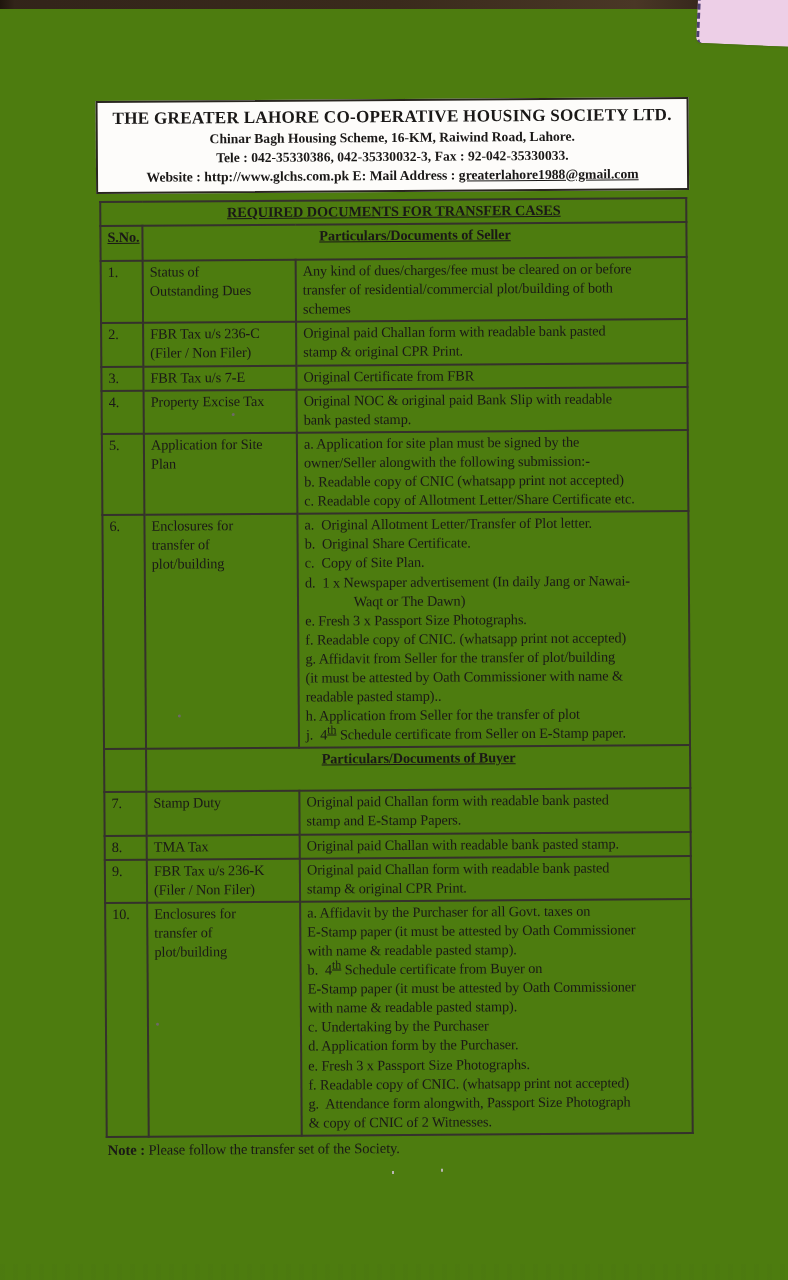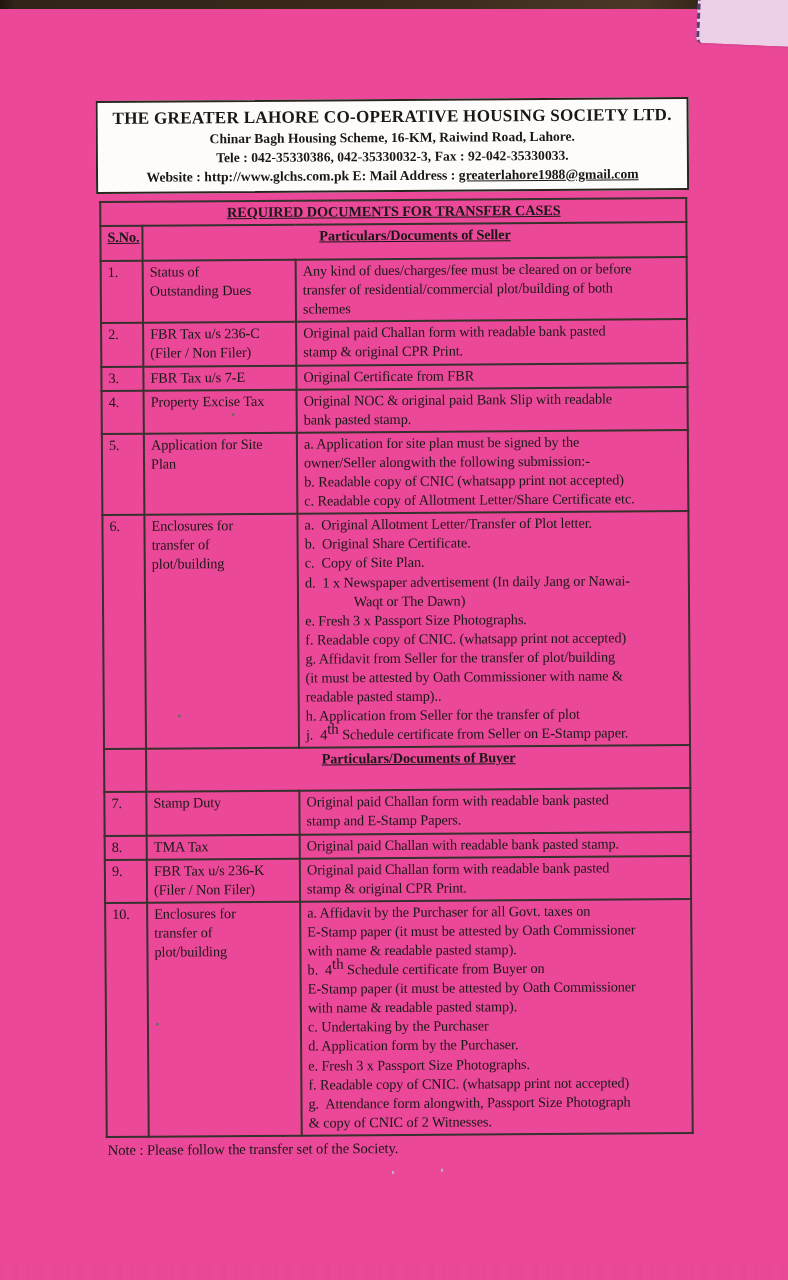--- a/index.html
+++ b/index.html
@@ -2,21 +2,21 @@
 <html><head>
 <meta charset="utf-8">
 <style>
   html,body{margin:0;padding:0;}
   body{
     width:788px;height:1280px;position:relative;overflow:hidden;
     background:#f6f5f2;
     font-family:"Liberation Serif","DejaVu Serif",serif;
     color:#1a1817;
   }
-  .paper{position:absolute;inset:0;background:#ec4899;}
+  .paper{position:absolute;inset:0;background:#4d7c0f;}
   
   .scan-strip{
     position:absolute;top:0;left:0;width:722px;height:9px;
     background:linear-gradient(90deg,#1f150d 0%,#33241731 2%,#33241a 6%,#3a2a1c 55%,#4a3726 88%,rgba(74,55,38,0) 99%);
     background-color:#32241a;
     border-bottom-right-radius:4px;
   }
   
   .pink-tab{
     position:absolute;top:-7px;right:-10px;width:98px;height:52px;
@@ -51,24 +51,24 @@
     font-size:14.3px;line-height:19.1px;
     letter-spacing:-0.1px;
   }
   td.title-cell{text-align:center;font-weight:bold;font-size:18px;letter-spacing:0.2px;padding:2px 4px 3px 4px;line-height:23px;}
   .u{text-decoration:underline;}
   td.section-title-cell{text-align:center;font-weight:bold;font-size:15.4px;height:30px;letter-spacing:0;}
   td.section-title-cell.tall{height:38px;}
   td.header-sno{font-weight:bold;font-size:14.6px;text-decoration:underline;}
   td.sno-cell{font-size:14.4px;}
   td.particulars-cell,td.documents-cell{white-space:pre-wrap;}
-  sup{font-size:15px;line-height:0;vertical-align:super;}
+  sup{font-size:12px;line-height:0;vertical-align:super;text-decoration:underline;}
 
   .note{margin:4px 0 0 2px;font-size:14.6px;letter-spacing:-0.1px;}
-  .note .note-label{font-weight:normal;}
+  .note .note-label{font-weight:bold;}
 
   .dot{position:absolute;width:3px;height:3px;border-radius:50%;background:#6e6a66;}
   .speck{position:absolute;width:2px;height:3px;background:#b9b6b2;}
   .bottom-noise{
     position:absolute;left:0;right:0;bottom:0;height:16px;
     background:repeating-linear-gradient(90deg,rgba(40,40,40,0.025) 0 5px,rgba(0,0,0,0) 5px 13px);
   }
 </style>
 </head>
 <body>

